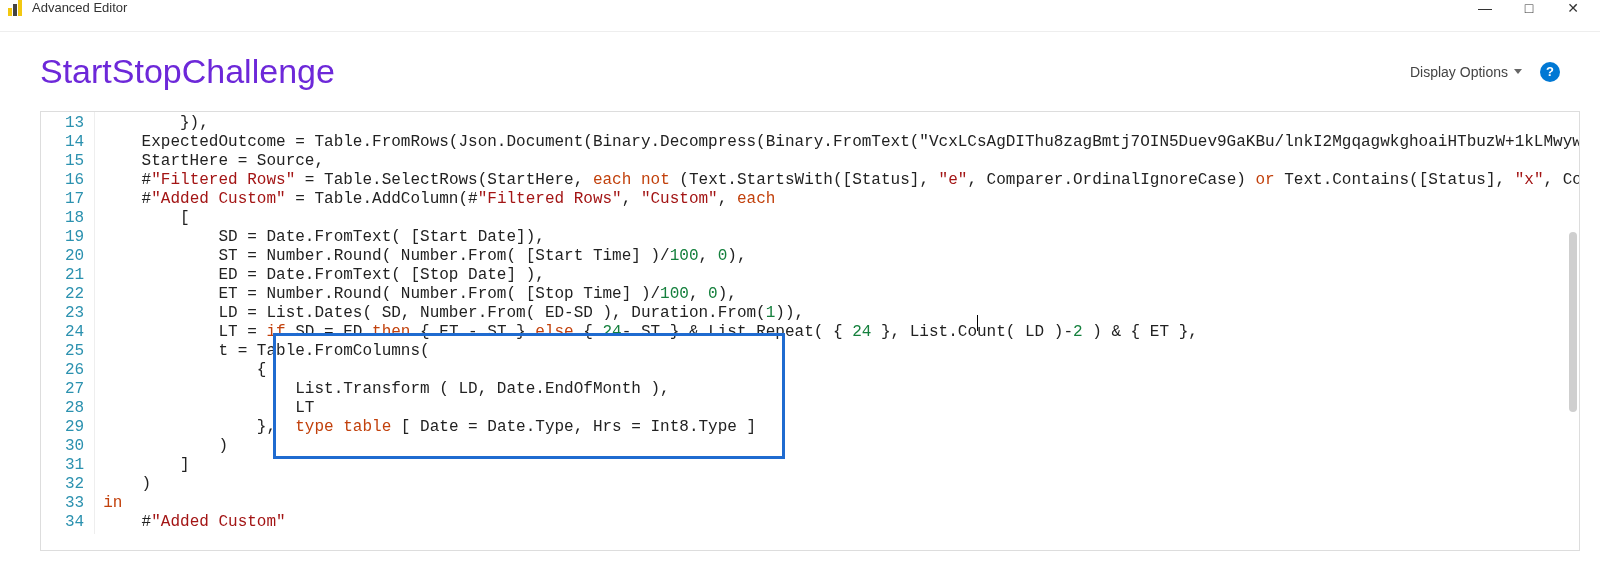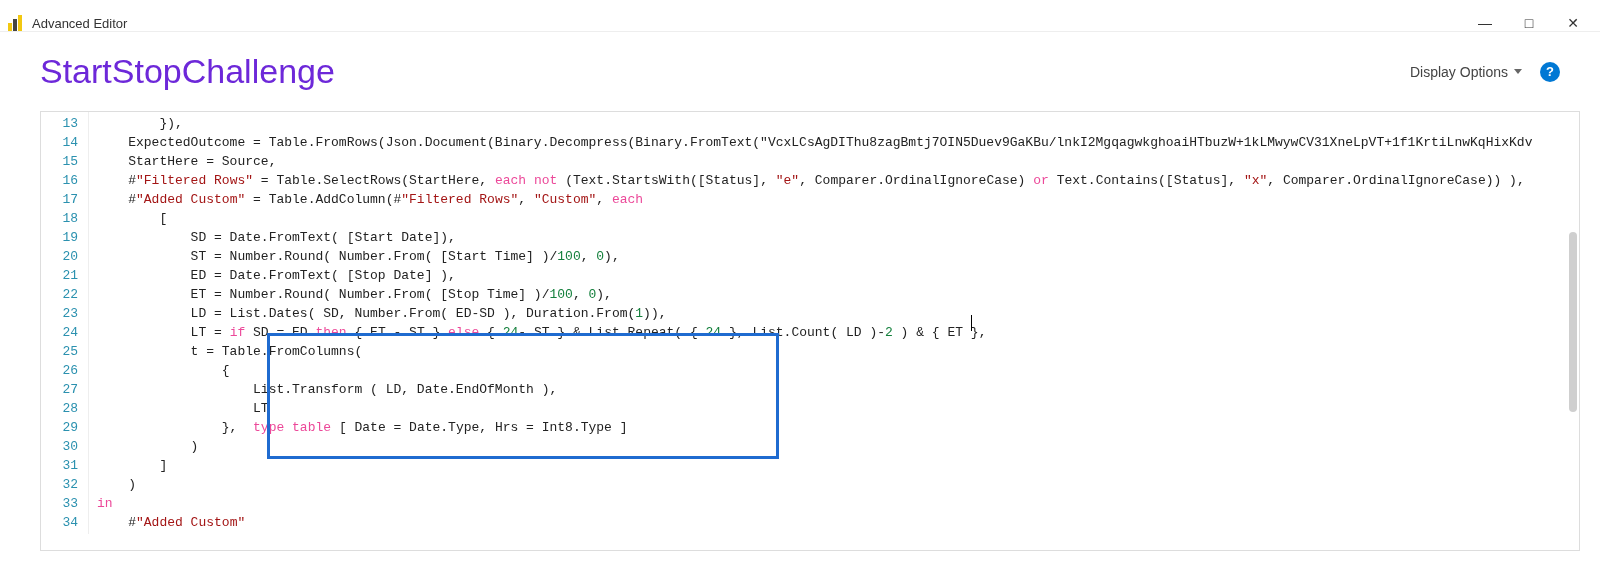--- a/index.html
+++ b/index.html
@@ -8,21 +8,21 @@
     background: #ffffff;
     color: #333;
     width: 1600px;
     height: 578px;
     overflow: hidden;
     position: relative;
   }
   .titlebar {
     height: 32px;
     display: flex;
-    align-items: flex-end;
+    align-items: flex-start;
     padding: 0 8px;
     font-size: 13px;
     color: #333;
     border-bottom: 1px solid #eee;
   }
   .titlebar .app-icon {
     width: 16px; height: 16px;
     margin-right: 8px;
     display: inline-flex;
     align-items: flex-end;
@@ -76,24 +76,25 @@
     background:#fff;
     position: relative;
   }
   .scroll-thumb {
     position:absolute; right:2px; top:120px; width:8px; height:180px;
     background:#cfcfcf; border-radius:4px;
   }
   .code-area {
     display:flex;
     font-family: Consolas, "Courier New", monospace;
-    font-size: 13px;
+    font-size: 16px;
     line-height: 19px;
     white-space: pre;
     position: relative;
+    margin-left: 24px;
   }
   .gutter {
     width: 48px;
     text-align: right;
     color: #2b91af;
     padding: 2px 10px 2px 0;
     user-select: none;
     border-right: 1px solid #eee;
   }
   .lines {
@@ -102,21 +103,21 @@
     position: relative;
   }
   .line-row { height:19px; position: relative; }
   .hl-current {
     position:absolute;
     left:0; right:0;
     background: #f3f3e9;
     height:19px;
     z-index:-1;
   }
-  .tok-kw   { color:#ec4899; }
+  .tok-kw   { color:#c2410c; }
   .tok-str  { color:#a31515; }     
   .tok-num  { color:#15803d; }
   .blue-box {
     position:absolute;
     border: 3px solid #1f6bd0;
     pointer-events:none;
   }
   .text-cursor {
     position:absolute;
     width:1px; height:16px; background:#000;

